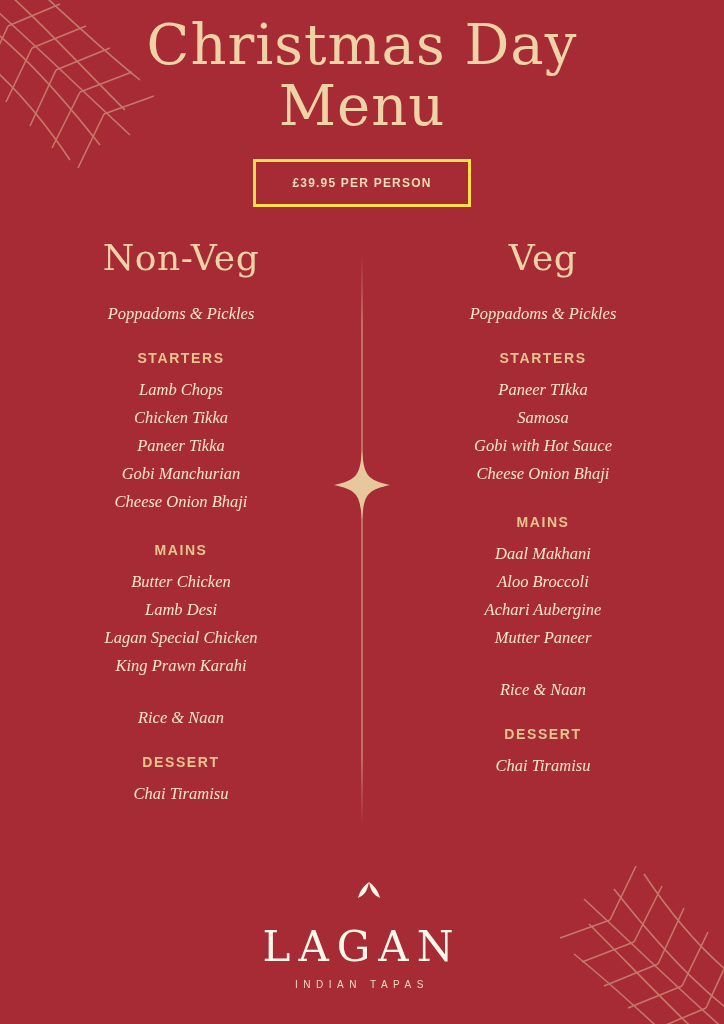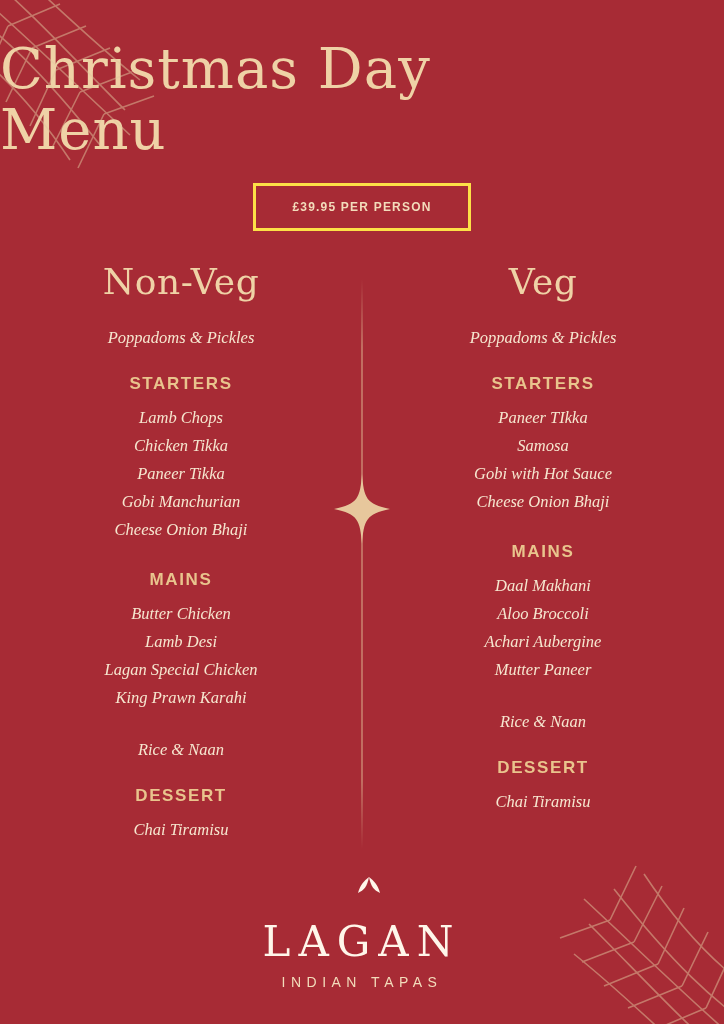--- a/index.html
+++ b/index.html
@@ -27,21 +27,22 @@
 
   
   .page {
     position: relative;
     width: 724px;
     height: 1024px;
     box-sizing: border-box;
   }
 
   .title-block {
-    padding-top: 42px;
+    text-align: center;
+    padding-top: 18px;
   }
   .title-line {
     font-family: "DejaVu Serif", serif;
     font-weight: 400;
     letter-spacing: 1px;
     color: #EFD2A6;
     line-height: 0.95;
   }
   .title-line-1 { font-size: 56px; }
   .title-line-2 { font-size: 56px; margin-top: 8px; }
@@ -82,21 +83,21 @@
     font-style: italic;
     font-size: 16.5px;
     color: #F6E6CF;
     margin-bottom: 6px;
   }
   .section {
     margin-top: 26px;
   }
   .section-title {
     font-family: "Liberation Sans", sans-serif;
-    font-size: 17px;
+    font-size: 14px;
     font-weight: 700;
     letter-spacing: 1.6px;
     color: #E9C48D;
     margin-bottom: 10px;
   }
   .dish {
     font-style: italic;
     font-size: 16.5px;
     line-height: 28px;
     color: #F6E6CF;
@@ -141,21 +142,21 @@
     font-family: "DejaVu Serif", serif;
     font-size: 42px;
     letter-spacing: 8px;
     color: #FFF6EA;
     position: relative;
     display: inline-block;
     margin-top: 48px;
   }
   .logo-sub {
     font-family: "Liberation Sans", sans-serif;
-    font-size: 14px;
+    font-size: 10px;
     letter-spacing: 5.5px;
     color: #F3DCBB;
     margin-top: 8px;
   }
   .logo-leaf {
     position: absolute;
     top: 6px;
     left: 50%;
     transform: translateX(-6px);
   }

